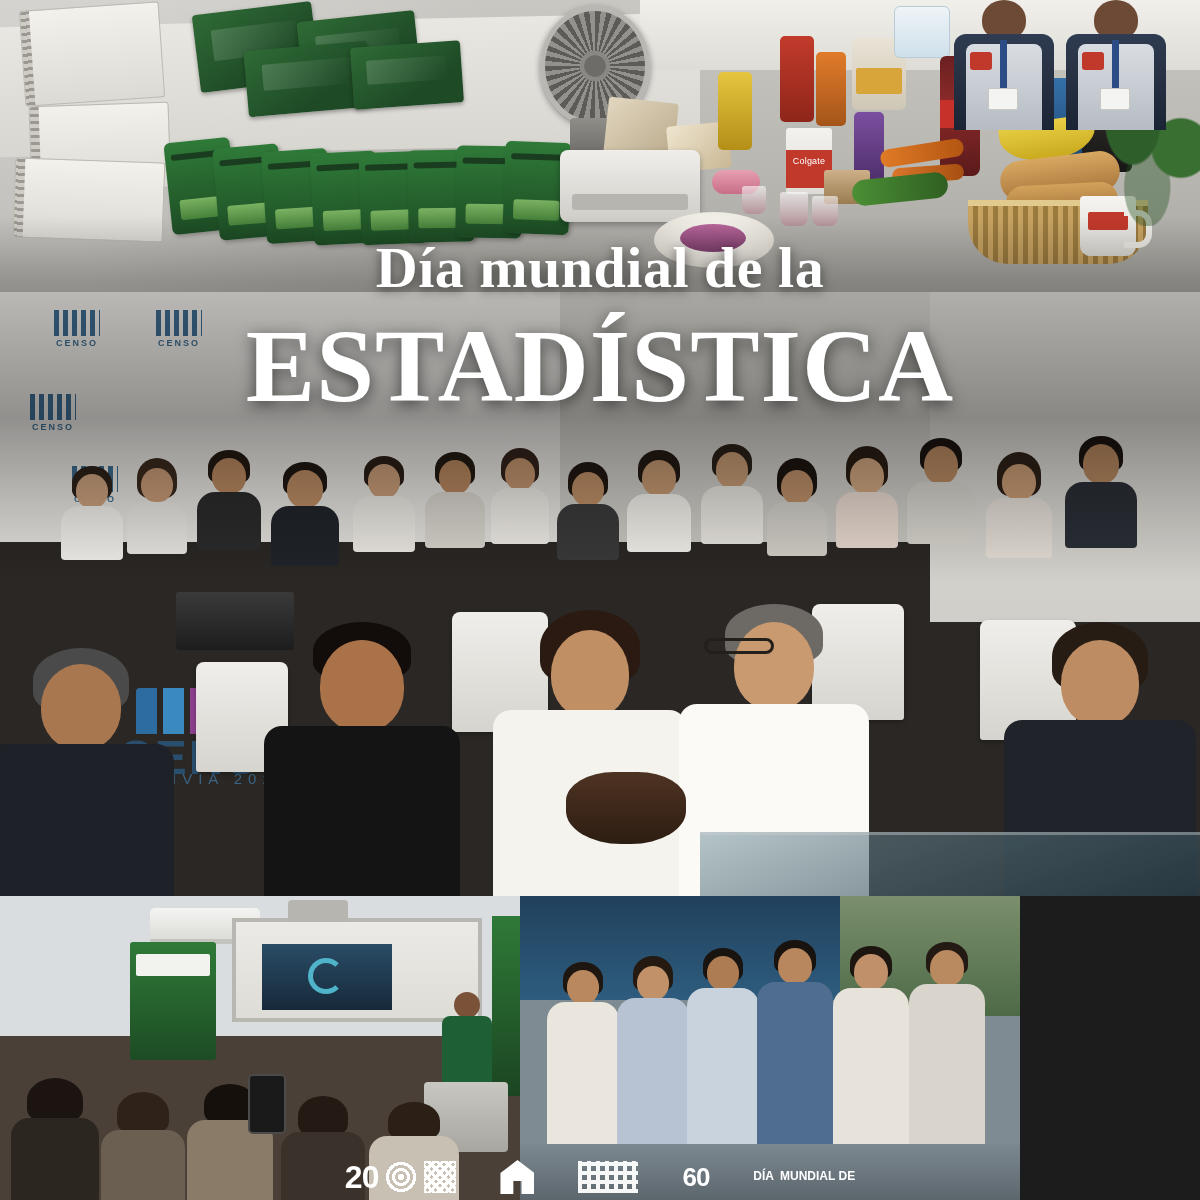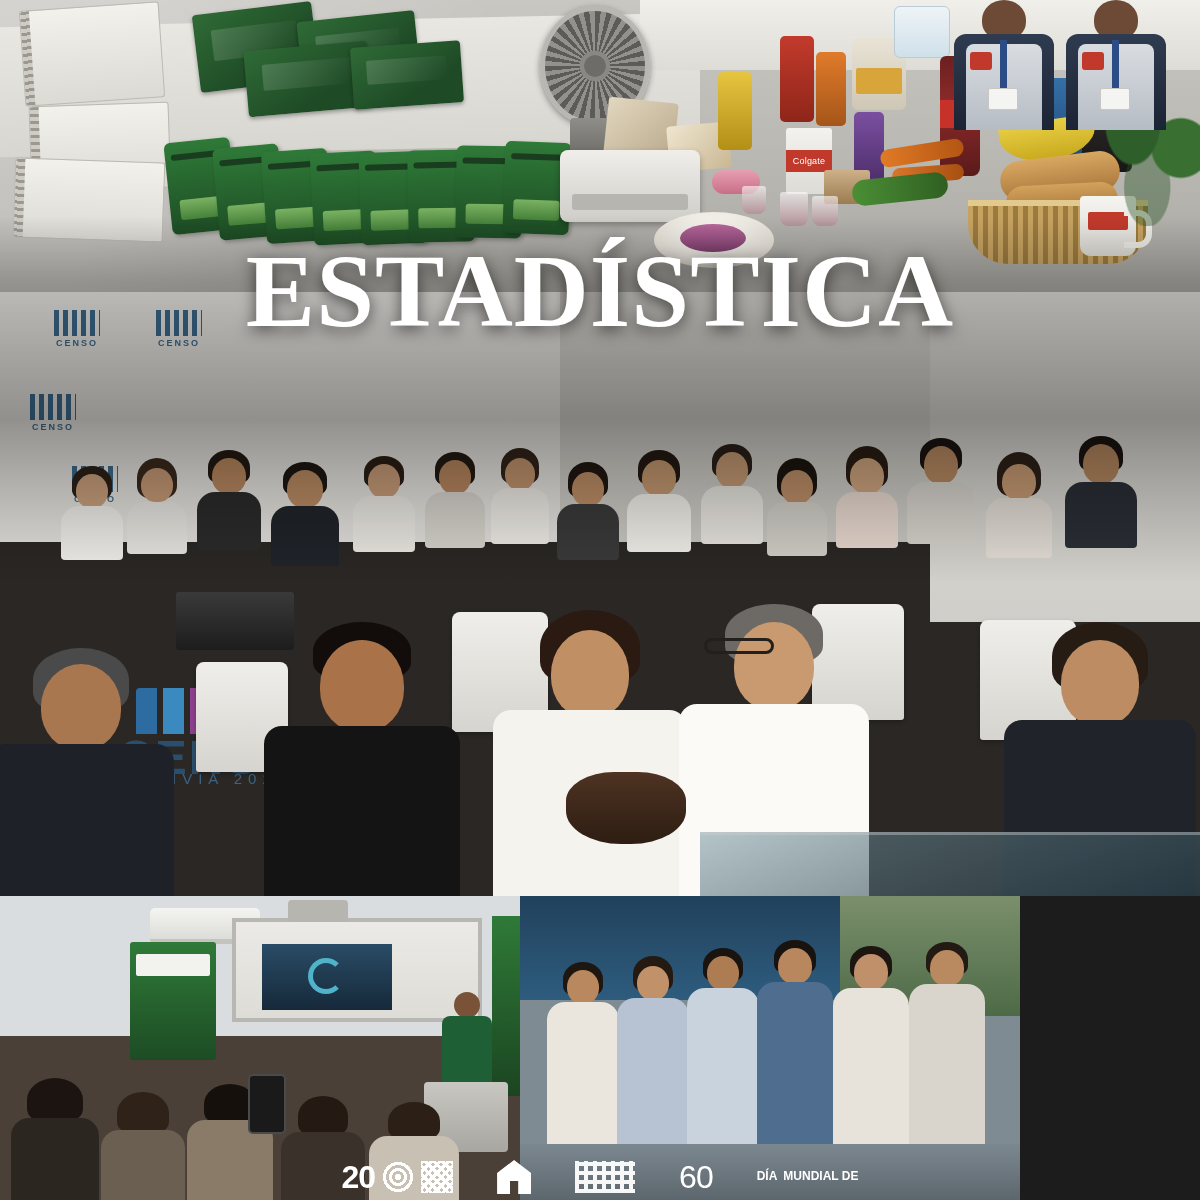--- a/index.html
+++ b/index.html
@@ -125,21 +125,21 @@
     background: linear-gradient(#eef4f7,#cfe0ea);
     border-radius:6px;
     border:1px solid #b9cbd6;
   }
   .colgate{
     position:absolute; left:786px; top:128px; width:46px; height:66px;
     background: linear-gradient(#f4f2ee,#dddbd6);
     border-radius:3px;
   }
   .colgate .lbl{
-    position:absolute; left:0; right:0; top:22px; height:22px;
+    position:absolute; left:0; right:0; top:22px; height:38px;
     background:#c0392b; color:#fff; font-size:9px; text-align:center; line-height:22px;
     letter-spacing:.2px;
   }
   .redbottle{
     position:absolute; left:780px; top:36px; width:34px; height:86px;
     background: linear-gradient(#c23b2c,#8e2519); border-radius:5px;
   }
   .orangebottle{
     position:absolute; left:816px; top:52px; width:30px; height:74px;
     background: linear-gradient(#e07b2a,#a5551a); border-radius:5px;
@@ -469,21 +469,21 @@
     letter-spacing: .5px;
     text-shadow: 0 3px 12px rgba(0,0,0,.55);
     line-height: 1.02;
   }
   .title-line2 {
     font-family: "Liberation Serif", serif;
     font-size: 104px;
     font-weight: bold;
     letter-spacing: 1px;
     line-height: .98;
-    margin-top: 2px;
+    margin-top: 18px;
     text-shadow: 0 4px 16px rgba(0,0,0,.6);
   }
   .subtitle {
     margin-top: 16px;
     font-family: "Liberation Sans", sans-serif;
     font-size: 33px;
     line-height: 1.35;
     color: #f7f7f7;
     text-shadow: 0 2px 10px rgba(0,0,0,.7);
     padding: 0 72px;
@@ -519,21 +519,21 @@
     clip-path: polygon(50% 0%, 100% 38%, 100% 100%, 62% 100%, 62% 62%, 38% 62%, 38% 100%, 0 100%, 0 38%);
   }
   .logo-andean{
     width:60px;height:32px;
     background:
       repeating-linear-gradient(90deg,#fff 0 4px, rgba(0,0,0,0) 4px 9px),
       repeating-linear-gradient(0deg,#fff 0 4px, rgba(0,0,0,0) 4px 9px);
     opacity:.95;
   }
   .logo-60{
-    color:#fff;font-size:32px;font-weight:normal;letter-spacing:-1px;
+    color:#fff;font-size:26px;font-weight:bold;letter-spacing:-1px;
   }
   .logo-dia{
     color:#fff; font-size:12px; font-weight:bold; line-height:1.15; text-align:left;
   }
 </style>
 </head>
 <body>
 
 <div class="poster">
 
@@ -760,20 +760,21 @@
       <div style="position:absolute; left:566px; top:300px; width:120px; height:72px; background:linear-gradient(#4e3322,#2d1d12); border-radius:40% 40% 46% 46%;"></div>
 
       <div style="position:absolute; left:704px; top:166px; width:70px; height:16px; border:3px solid #23201c; border-radius:10px;"></div>
     </div>
 
     <div class="glass-panel"></div>
   </div>
 
   <div class="overlay-scrim"></div>
   <div class="title-block">
+    <div class="title-line1">Día mundial de la</div>
     <div class="title-line2">ESTADÍSTICA</div>
   </div>
 
   <div class="photo-bot">
 
     <div class="bot-left">
       <div class="ac-unit"></div>
       <div class="whiteboard"></div>
       <div class="slide">
         <div class="ring"></div>

